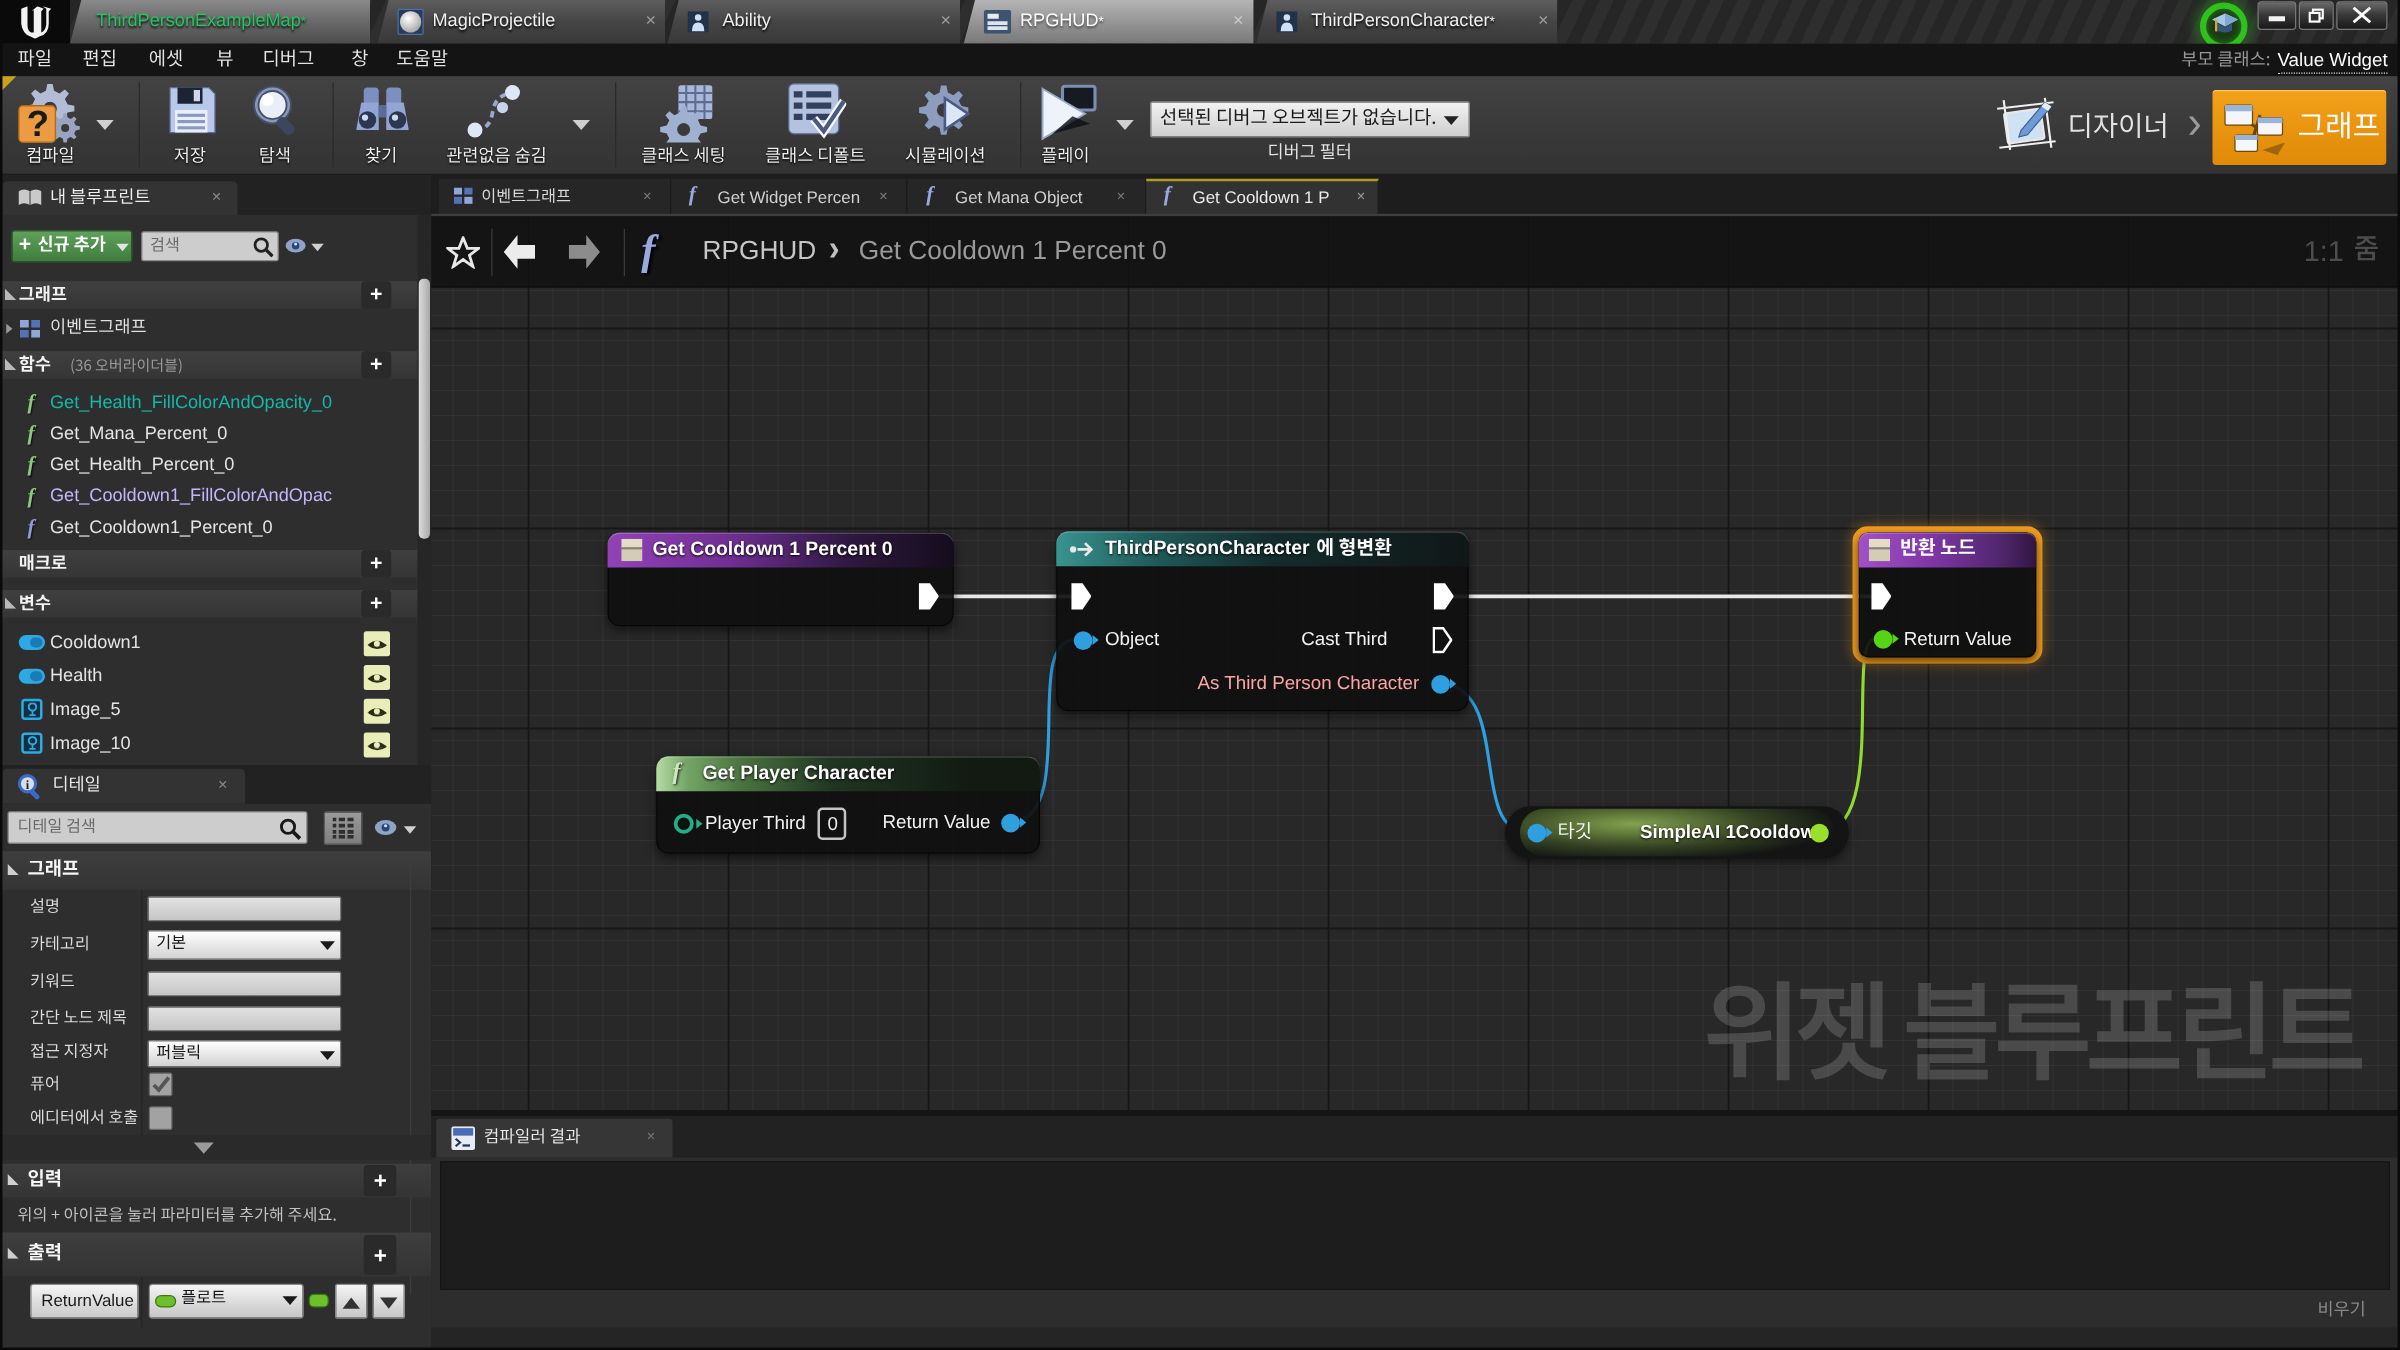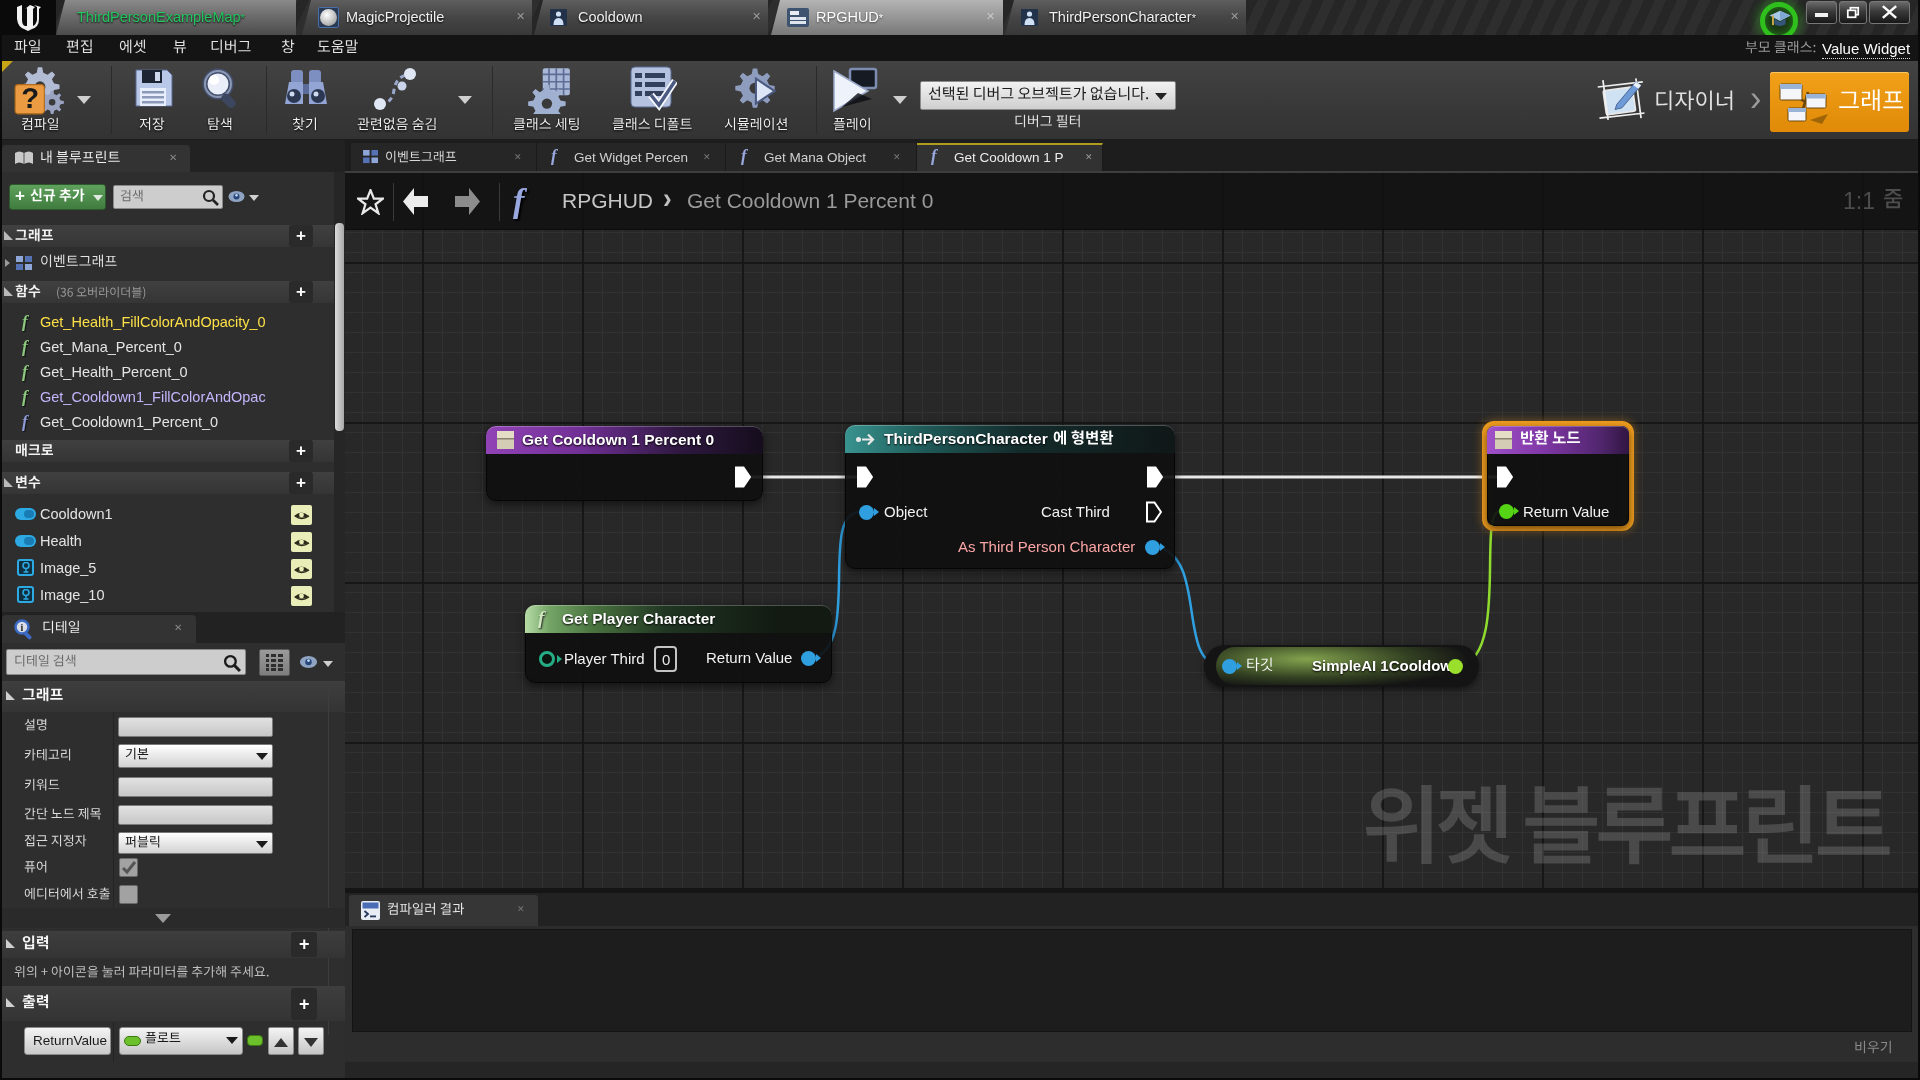--- a/index.html
+++ b/index.html
@@ -19,21 +19,21 @@
 <div class="abs" style="left:318px;top:7px;width:21px;height:21px;background:#2a3b55;border:1px solid #4a6ea8;border-radius:2px"></div>
 <div class="abs" style="left:320px;top:9px;width:17px;height:17px;border-radius:50%;background:radial-gradient(circle at 40% 35%,#fff,#b9b9b9 60%,#8a8a8a)"></div>
 <div class="tx" style="left:346px;top:9px;font-size:14.5px;color:#f0f0f0;text-shadow:0 1px 2px #000">MagicProjectile</div>
 <div class="tx" style="left:516px;top:10px;font-size:11px;color:#9a9a9a">✕</div>
 <div class="abs" style="left:534px;top:0;width:234px;height:35px;background:linear-gradient(#5e5e5e,#454545 50%,#383838);clip-path:polygon(9px 0,100% 0,calc(100% - 0px) 100%,0 100%)"></div>
 <svg class="abs" style="left:550px;top:9px" width="17" height="17" viewBox="0 0 17 17">
       <rect width="17" height="17" fill="#22324a"></rect>
       <circle cx="8.5" cy="5" r="2.6" fill="#cfe0f4"></circle>
       <path d="M3.5 16 Q3.5 9 8.5 9 Q13.5 9 13.5 16 Z" fill="#cfe0f4"></path>
     </svg>
-<div class="tx" style="left:578px;top:9px;font-size:14.5px;color:#f0f0f0;text-shadow:0 1px 2px #000">Cooldown</div>
+<div class="tx" style="left:578px;top:9px;font-size:14.5px;color:#f0f0f0;text-shadow:0 1px 2px #000">Ability</div>
 <div class="tx" style="left:752px;top:10px;font-size:11px;color:#9a9a9a">✕</div>
 <div class="abs" style="left:771px;top:0;width:232px;height:35px;background:linear-gradient(#b4b4b4,#9c9c9c 40%,#787878);clip-path:polygon(9px 0,100% 0,calc(100% - 0px) 100%,0 100%)"></div>
 <svg class="abs" style="left:787px;top:8px" width="22" height="19" viewBox="0 0 22 19">
       <rect width="22" height="19" rx="2" fill="#3d5370"></rect>
       <rect x="3" y="3" width="9" height="4" fill="#e8ecf4"></rect>
       <rect x="3" y="9" width="16" height="3" fill="#dfe5ee"></rect>
       <rect x="3" y="13" width="16" height="3" fill="#dfe5ee"></rect>
     </svg>
 <div class="tx" style="left:816px;top:9px;font-size:14.5px;color:#fdfdfd;text-shadow:0 1px 2px #00000088">RPGHUD<span style="font-size:11px">*</span></div>
 <div class="tx" style="left:986px;top:10px;font-size:11px;color:#c9c9c9">✕</div>
@@ -385,21 +385,21 @@
       <use href="#g8" x="2592"></use>
       <use href="#g79" x="3512"></use>
       <use href="#g41" x="4432"></use>
       <use href="#g80" x="5352"></use>
       <use href="#g61" x="6272"></use>
       <use href="#g81" x="7192"></use>
     </svg>
 <div class="abs" style="left:289px;top:281px;width:24px;height:22px;background:#2a2a2a;border-radius:3px"></div>
 <div class="tx" style="left:296px;top:282px;font-size:17px;font-weight:bold;color:#fff">+</div>
 <div class="tx" style="left:22px;top:312px;font-size:17px;font-style:italic;font-family:'Liberation Serif',serif;font-weight:bold;color:#8cc87e;text-shadow:1px 1px 1px #111">f</div>
-<div class="tx" style="left:40px;top:314px;font-size:14.5px;color:#fde047">Get_Health_FillColorAndOpacity_0</div>
+<div class="tx" style="left:40px;top:314px;font-size:14.5px;color:#14b8a6">Get_Health_FillColorAndOpacity_0</div>
 <div class="tx" style="left:22px;top:337px;font-size:17px;font-style:italic;font-family:'Liberation Serif',serif;font-weight:bold;color:#8cc87e;text-shadow:1px 1px 1px #111">f</div>
 <div class="tx" style="left:40px;top:339px;font-size:14.5px;color:#e4e4e4">Get_Mana_Percent_0</div>
 <div class="tx" style="left:22px;top:362px;font-size:17px;font-style:italic;font-family:'Liberation Serif',serif;font-weight:bold;color:#8cc87e;text-shadow:1px 1px 1px #111">f</div>
 <div class="tx" style="left:40px;top:364px;font-size:14.5px;color:#e4e4e4">Get_Health_Percent_0</div>
 <div class="tx" style="left:22px;top:387px;font-size:17px;font-style:italic;font-family:'Liberation Serif',serif;font-weight:bold;color:#8cc87e;text-shadow:1px 1px 1px #111">f</div>
 <div class="tx" style="left:40px;top:389px;font-size:14.5px;color:#c4b5fd">Get_Cooldown1_FillColorAndOpac</div>
 <div class="tx" style="left:22px;top:412px;font-size:17px;font-style:italic;font-family:'Liberation Serif',serif;font-weight:bold;color:#8f9ad8;text-shadow:1px 1px 1px #111">f</div>
 <div class="tx" style="left:40px;top:414px;font-size:14.5px;color:#e4e4e4">Get_Cooldown1_Percent_0</div>
 <div class="abs" style="left:0;top:440px;width:334px;height:22px;background:linear-gradient(#404040,#353535)"></div>
 <svg style="position:absolute;left:15.0px;top:444.0px;overflow:visible;" width="38.6" height="14.0" viewBox="0 -800 2760 1000" fill="#f2f2f2">

